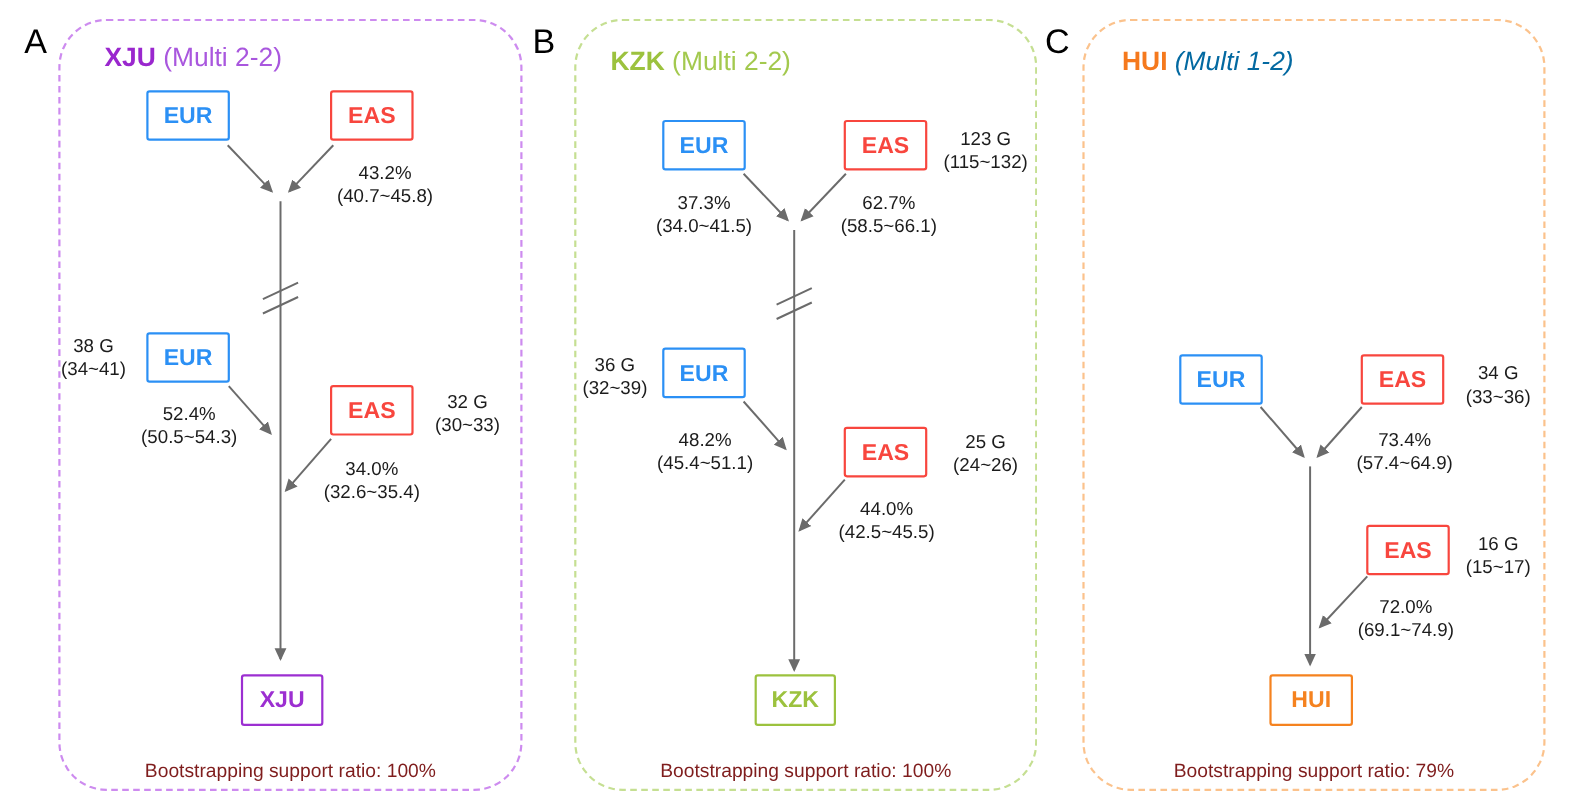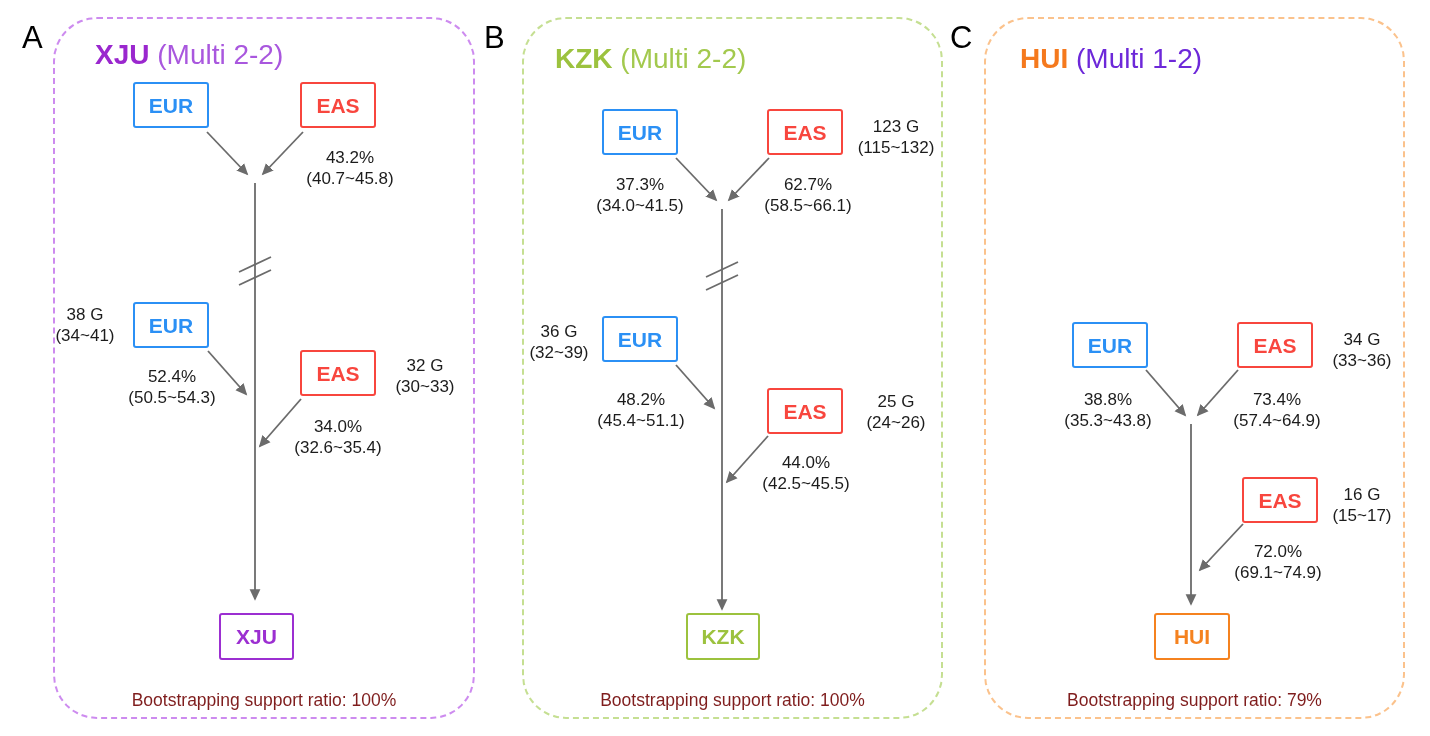--- a/index.html
+++ b/index.html
@@ -8,25 +8,25 @@
   #canvas { position:relative; width:1430px; height:736px; background:#ffffff; overflow:hidden; }
 
   .letter { position:absolute; font-size:31px; color:#000; line-height:1; }
 
   .pborder { position:absolute; top:17px; width:421px; height:702px;
              border:2px dashed; border-radius:44px; background:transparent; }
   .pb-a { left:53px; width:422px; border-color:#cd8bef; }
   .pb-b { left:522px; border-color:#c5df92; }
   .pb-c { left:984px; border-color:#fbc28c; }
 
-  .hdr { position:absolute; font-size:28px; white-space:nowrap; line-height:1.1; }
+  .hdr { position:absolute; font-size:24px; white-space:nowrap; line-height:1.1; }
   .hdr .t { font-weight:bold; }
   .t-a { color:#9a27ce; } .s-a { color:#a957de; }
   .t-b { color:#9cc23e; } .s-b { color:#a3c94e; }
-  .t-c { color:#f5791d; } .s-c { color:#6d28d9; }
+  .t-c { color:#f5791d; } .s-c { color:#0369a1;font-style:italic; }
 
   .node { position:absolute; width:76px; height:46px; border:2px solid; border-radius:3px;
           display:flex; align-items:center; justify-content:center;
           font-size:21px; font-weight:bold; background:#fff; line-height:1; }
   .n-blue   { border-color:#2b90f5; color:#2b90f5; }
   .n-red    { border-color:#f8463e; color:#f8463e; }
   .n-purple { border-color:#9c2fd1; color:#9c2fd1; }
   .n-green  { border-color:#9cc23e; color:#9cc23e; }
   .n-orange { border-color:#f5821f; color:#f5821f; }
 
@@ -163,24 +163,20 @@
     <span class="t t-c">HUI</span>
     <span class="s-c">(Multi 1-2)</span>
   </div>
 
   <div class="node n-blue" style="left:1072px;top:322px">EUR</div>
   <div class="node n-red" style="left:1237px;top:322px">EAS</div>
   <div class="ann" style="left:1362px;top:329px">
     <div>34 G</div>
     <div>(33~36)</div>
   </div>
-  <div class="ann" style="left:1108px;top:389px">
-    <div>38.8%</div>
-    <div>(35.3~43.8)</div>
-  </div>
   <div class="ann" style="left:1277px;top:389px">
     <div>73.4%</div>
     <div>(57.4~64.9)</div>
   </div>
 
   <div class="node n-red" style="left:1242px;top:477px">EAS</div>
   <div class="ann" style="left:1362px;top:484px">
     <div>16 G</div>
     <div>(15~17)</div>
   </div>

